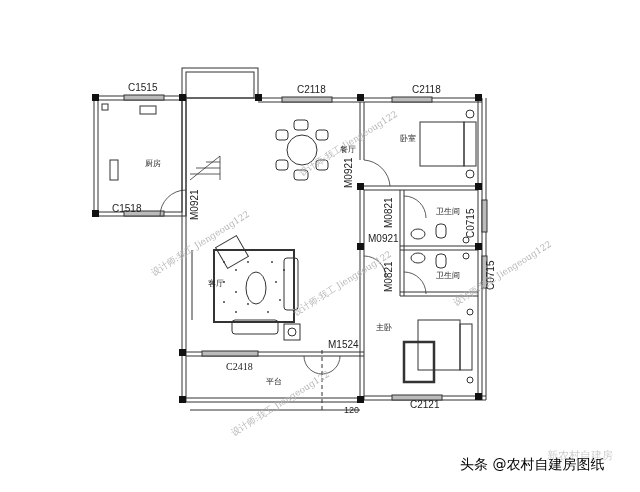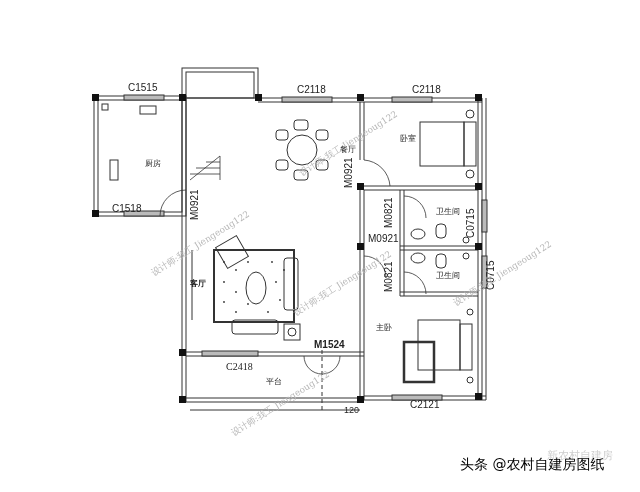--- a/index.html
+++ b/index.html
@@ -175,39 +175,39 @@
     <rect x="140" y="106" width="16" height="8"></rect>
     <rect x="110" y="160" width="8" height="20"></rect>
   </g>
 </svg>
 
 <div class="room" style="left:145px;top:160px;">厨房</div>
 <div class="room" style="left:294px;top:146px;margin-left:46px;">餐厅</div>
 <div class="room" style="left:400px;top:135px;">卧室</div>
 <div class="room" style="left:436px;top:208px;">卫生间</div>
 <div class="room" style="left:436px;top:272px;">卫生间</div>
-<div class="room" style="left:190px;top:280px;font-weight:bold;">客厅</div>
+<div class="room" style="left:208px;top:280px;">客厅</div>
 <div class="room" style="left:376px;top:324px;">主卧</div>
 <div class="room" style="left:266px;top:378px;">平台</div>
 
 <div class="lbl" style="left:128px;top:83px;">C1515</div>
 <div class="lbl" style="left:112px;top:204px;">C1518</div>
 <div class="lbl" style="left:297px;top:85px;">C2118</div>
 <div class="lbl" style="left:412px;top:85px;">C2118</div>
 <div class="lbl vert" style="left:466px;top:238px;">C0715</div>
 <div class="lbl vert" style="left:486px;top:290px;">C0715</div>
 <div class="lbl" style="left:226px;top:362px;font-family:Liberation Serif, serif;">C2418</div>
 <div class="lbl" style="left:410px;top:400px;">C2121</div>
 
 <div class="lbl vert" style="left:190px;top:220px;">M0921</div>
 <div class="lbl vert" style="left:344px;top:188px;">M0921</div>
 <div class="lbl vert" style="left:384px;top:228px;">M0821</div>
 <div class="lbl" style="left:368px;top:234px;">M0921</div>
 <div class="lbl vert" style="left:384px;top:292px;">M0821</div>
-<div class="lbl" style="left:314px;top:340px;font-weight:bold;">M1524</div>
+<div class="lbl" style="left:328px;top:340px;">M1524</div>
 
 <div class="lbl" style="left:344px;top:406px;font-size:9px;">120</div>
 
 <div class="wm" style="left:298px;top:170px;">设计师:我工 Jiengeoug122</div>
 <div class="wm" style="left:150px;top:270px;">设计师:我工 Jiengeoug122</div>
 <div class="wm" style="left:292px;top:310px;">设计师:我工 Jiengeoug122</div>
 <div class="wm" style="left:452px;top:300px;">设计师:我工 Jiengeoug122</div>
 <div class="wm" style="left:230px;top:430px;">设计师:我工 Jiengeoug122</div>
 
 <div class="footer-ghost">新农村自建房</div>

